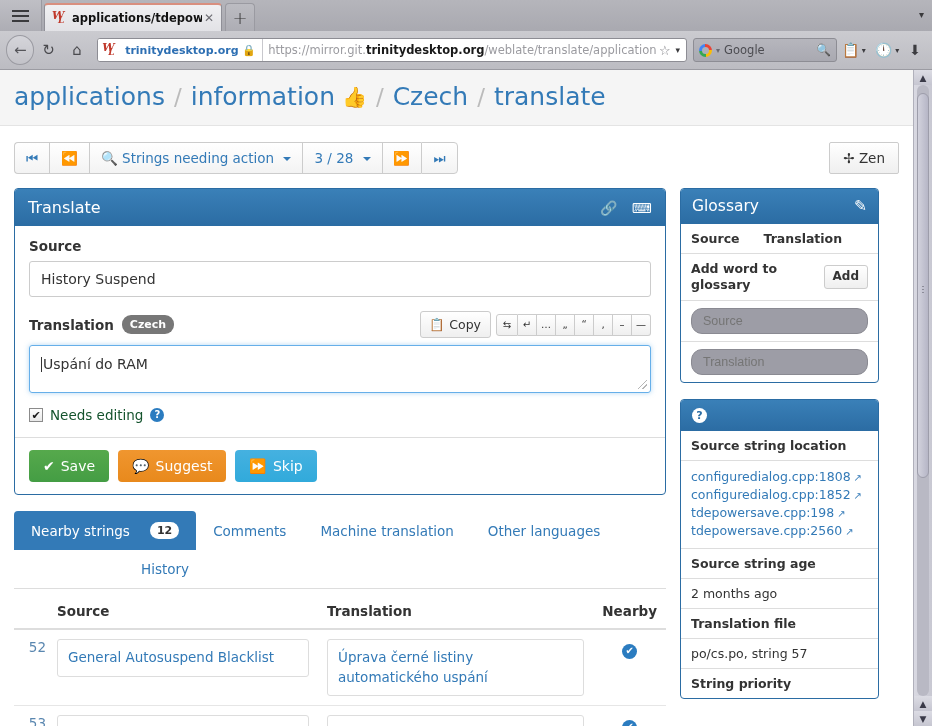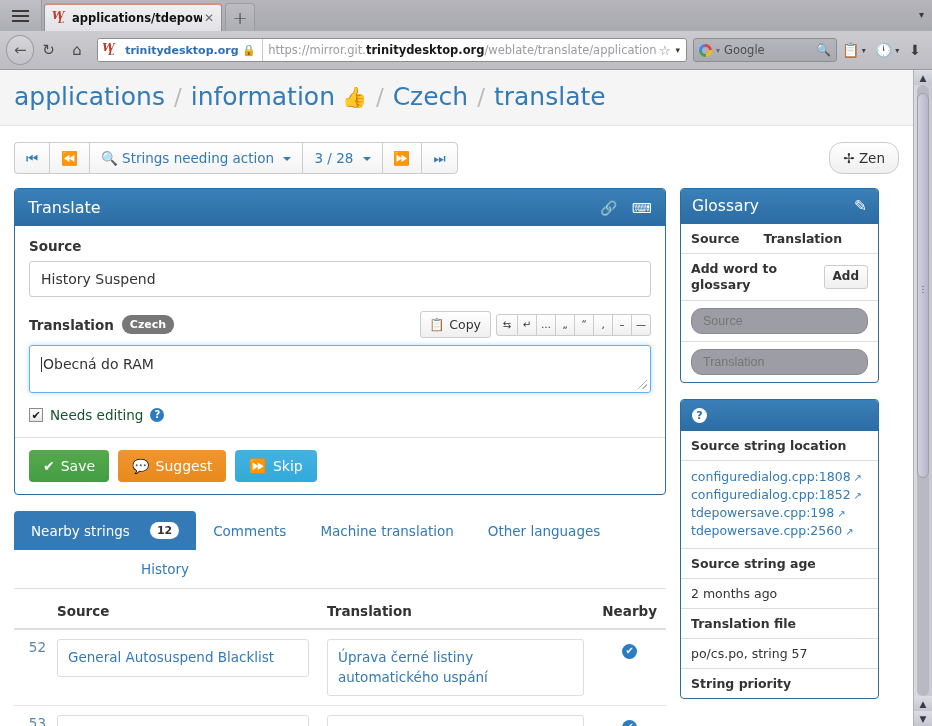--- a/index.html
+++ b/index.html
@@ -182,21 +182,21 @@
   }
   .bg-btn:first-child { border-radius: 4px 0 0 4px; }
   .bg-btn:last-child { border-radius: 0 4px 4px 0; border-right-width: 1px; }
   .caret-dn {
     display:inline-block; width:0;height:0;
     border-left:4px solid transparent;border-right:4px solid transparent;
     border-top:4px solid #337ab7; margin-left:5px; vertical-align: middle;
   }
   .zen-btn {
     background: linear-gradient(to bottom,#ffffff,#efefef);
-    border: 1px solid #ccc; border-radius: 13px;
+    border: 1px solid #ccc; border-radius: 2px;
     color: #333; font-size: 13.5px;
     padding: 7px 13px; white-space: nowrap;
   }
 
   .cols { display: flex; padding: 14px 14px 0 14px; gap: 14px; }
   .col-main { width: 652px; flex: 0 0 652px; }
   .col-side { width: 199px; flex: 0 0 199px; }
 
   .panel { border: 1px solid #2b6ca3; border-radius: 4px; background: #fff; margin-bottom: 16px; }
   .panel-head {
@@ -496,21 +496,21 @@
                   <div class="chr">„</div>
                   <div class="chr">“</div>
                   <div class="chr">‚</div>
                   <div class="chr">–</div>
                   <div class="chr">—</div>
                 </div>
               </div>
             </div>
 
             <div class="ta-box">
-              <span class="caret-i"></span><span>Obecná do RAM</span>
+              <span class="caret-i"></span><span>Uspání do RAM</span>
               <span class="resz"></span>
             </div>
 
             <div class="chk-row">
               <span class="chkbx">✔</span>
               <span class="chk-lbl">Needs editing</span>
               <span class="help-ic">?</span>
             </div>
           </div>
           <div class="panel-foot">

